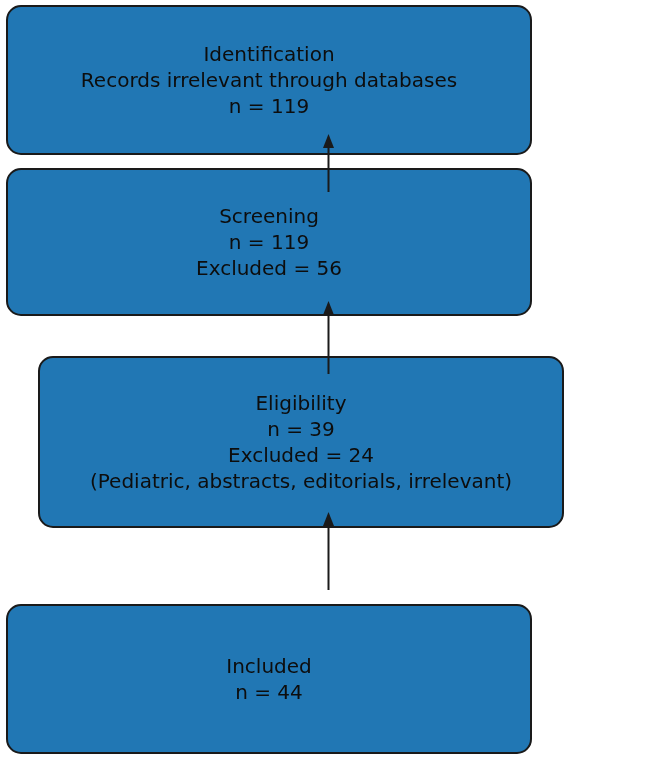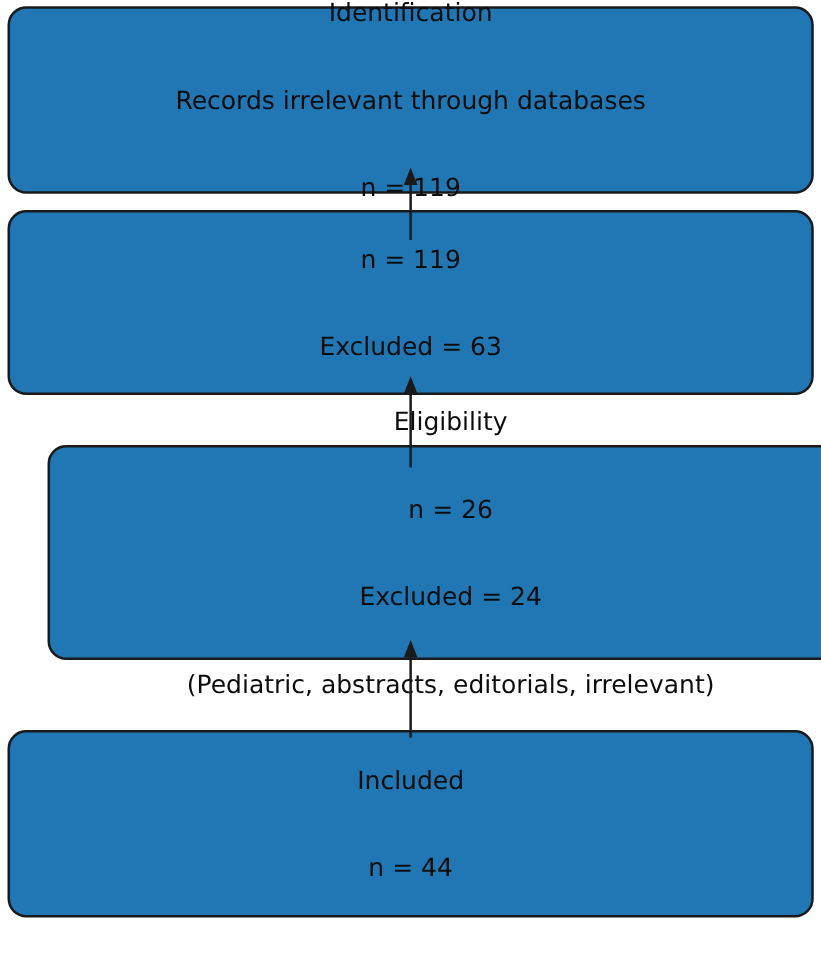--- a/index.html
+++ b/index.html
@@ -15,38 +15,37 @@
     position: relative;
     width: 657px;
     height: 775px;
     background: var(--bg);
     font-family: "DejaVu Sans", "Liberation Sans", sans-serif;
     overflow: hidden;
   }
   .box {
     position: absolute;
     left: 6px;
-    width: 645px;
+    width: 526px;
     background: var(--box-fill);
     border: 2px solid var(--box-border);
     border-radius: 15px;
     display: flex;
     flex-direction: column;
     justify-content: center;
     align-items: center;
     text-align: center;
     color: var(--text);
     font-size: 20px;
     line-height: 26px;
-    gap: 44px;
   }
   .box-identification { top: 5px;   height: 150px; }
   .box-screening      { top: 168px; height: 148px; }
   .box-eligibility    { top: 356px; height: 172px; margin-left: 32px; }
-  .box-included       { top: 584px; height: 150px; }
+  .box-included       { top: 604px; height: 150px; }
   .arrows {
     position: absolute;
     top: 0; left: 0;
     width: 657px;
     height: 775px;
     pointer-events: none;
   }
   .arrows line { stroke: var(--arrow); stroke-width: 2; }
   .arrows polygon { fill: var(--arrow); }
 </style>
@@ -55,27 +54,28 @@
 
 <div class="canvas">
 
   <div class="box box-identification">
     <div class="line">Identification</div>
     <div class="line">Records irrelevant through databases</div>
     <div class="line">n = 119</div>
   </div>
 
   <div class="box box-screening">
+    <div class="line">Screening</div>
     <div class="line">n = 119</div>
-    <div class="line">Excluded = 63</div>
+    <div class="line">Excluded = 56</div>
   </div>
 
   <div class="box box-eligibility">
     <div class="line">Eligibility</div>
-    <div class="line">n = 26</div>
+    <div class="line">n = 39</div>
     <div class="line">Excluded = 24</div>
     <div class="line">(Pediatric, abstracts, editorials, irrelevant)</div>
   </div>
 
   <div class="box box-included">
     <div class="line">Included</div>
     <div class="line">n = 44</div>
   </div>
 
   <svg class="arrows" viewBox="0 0 657 775" xmlns="http://www.w3.org/2000/svg">

